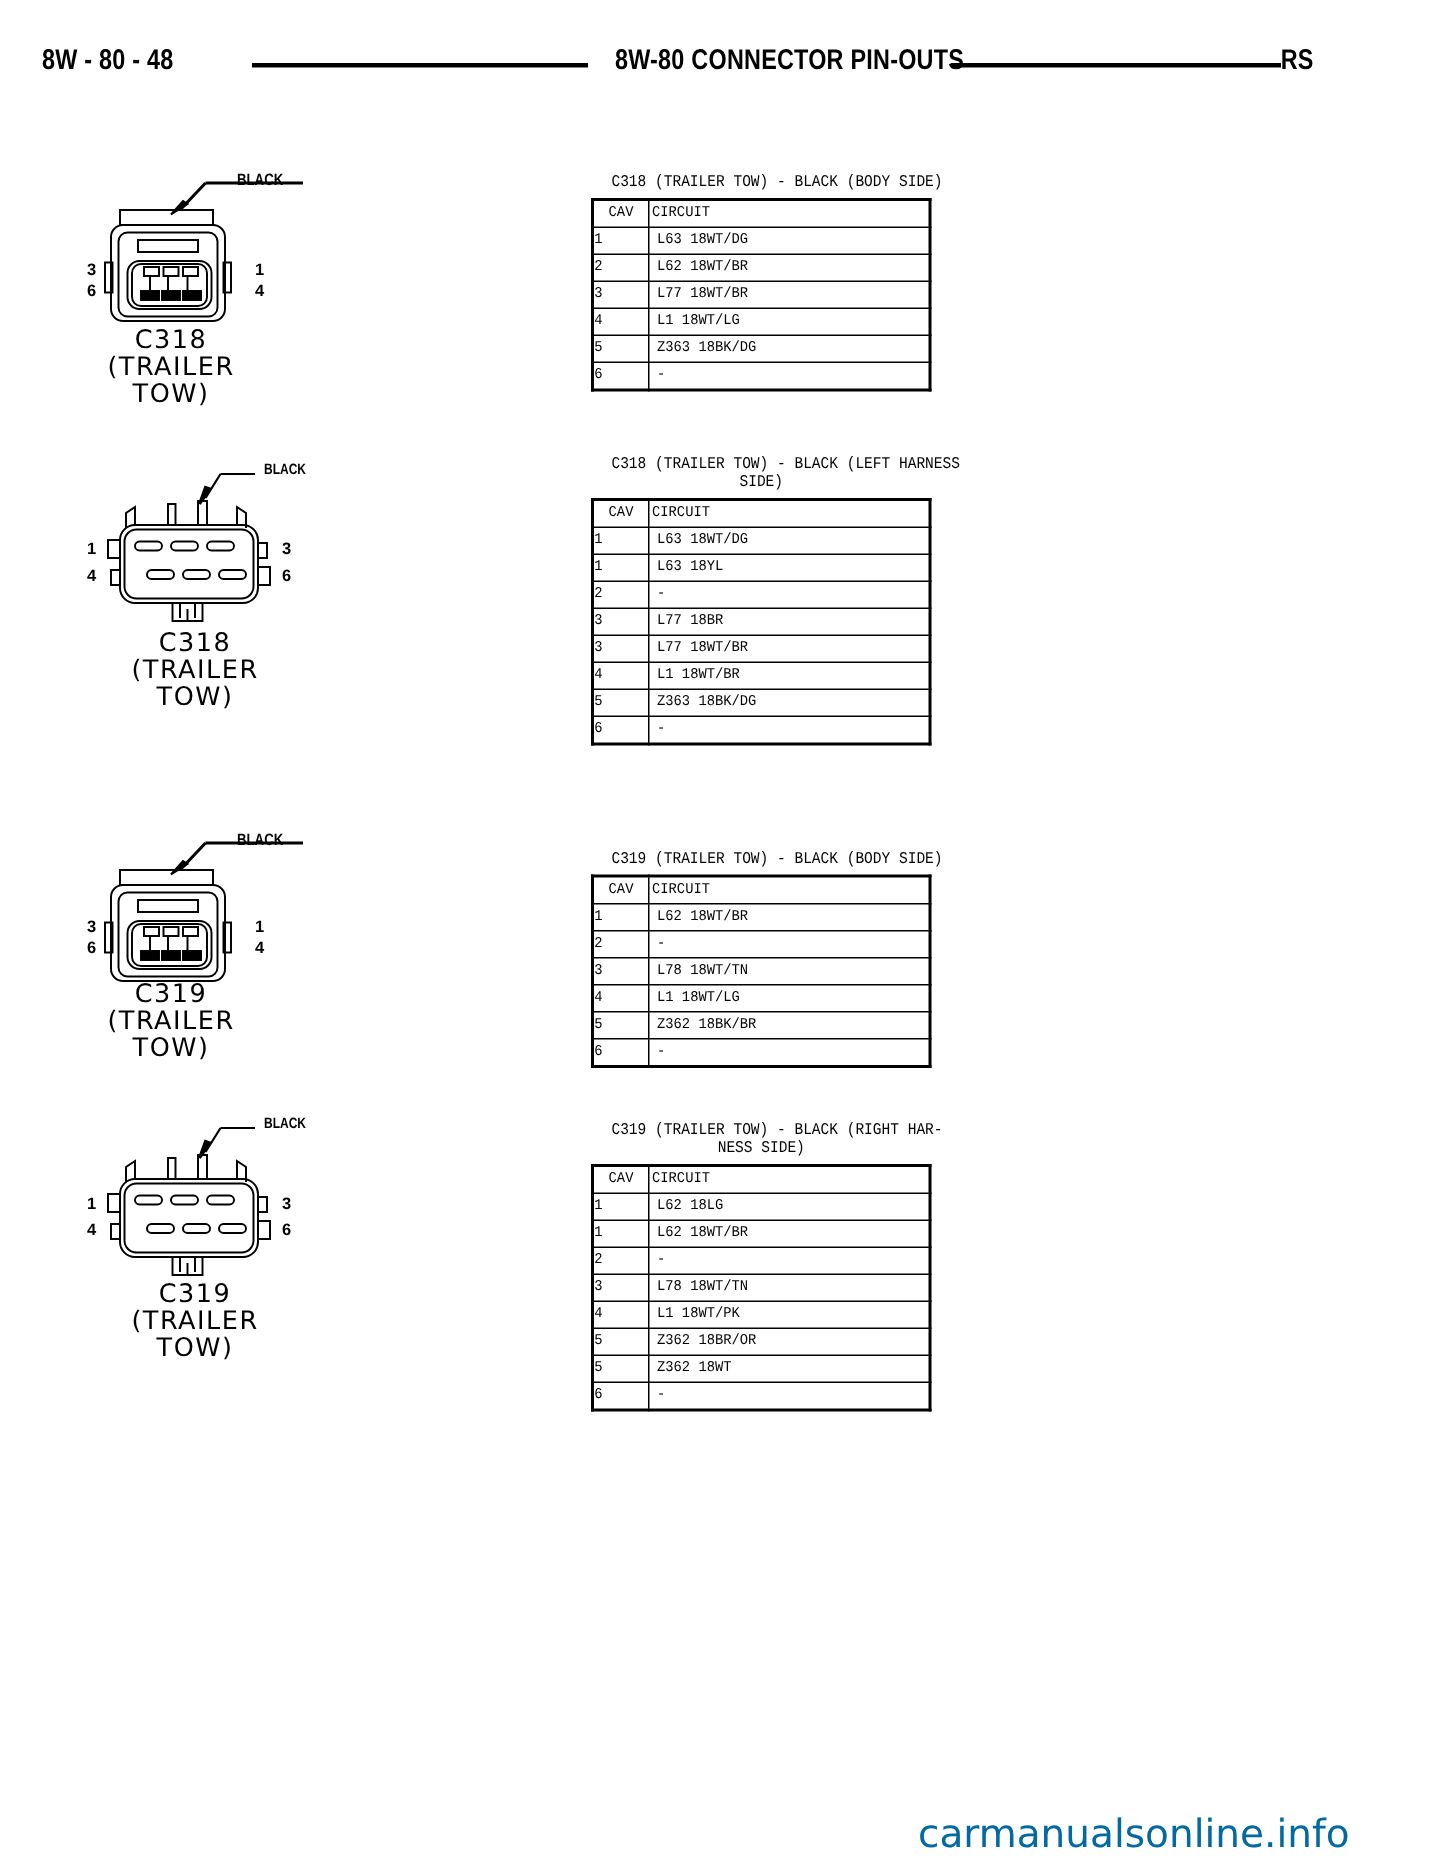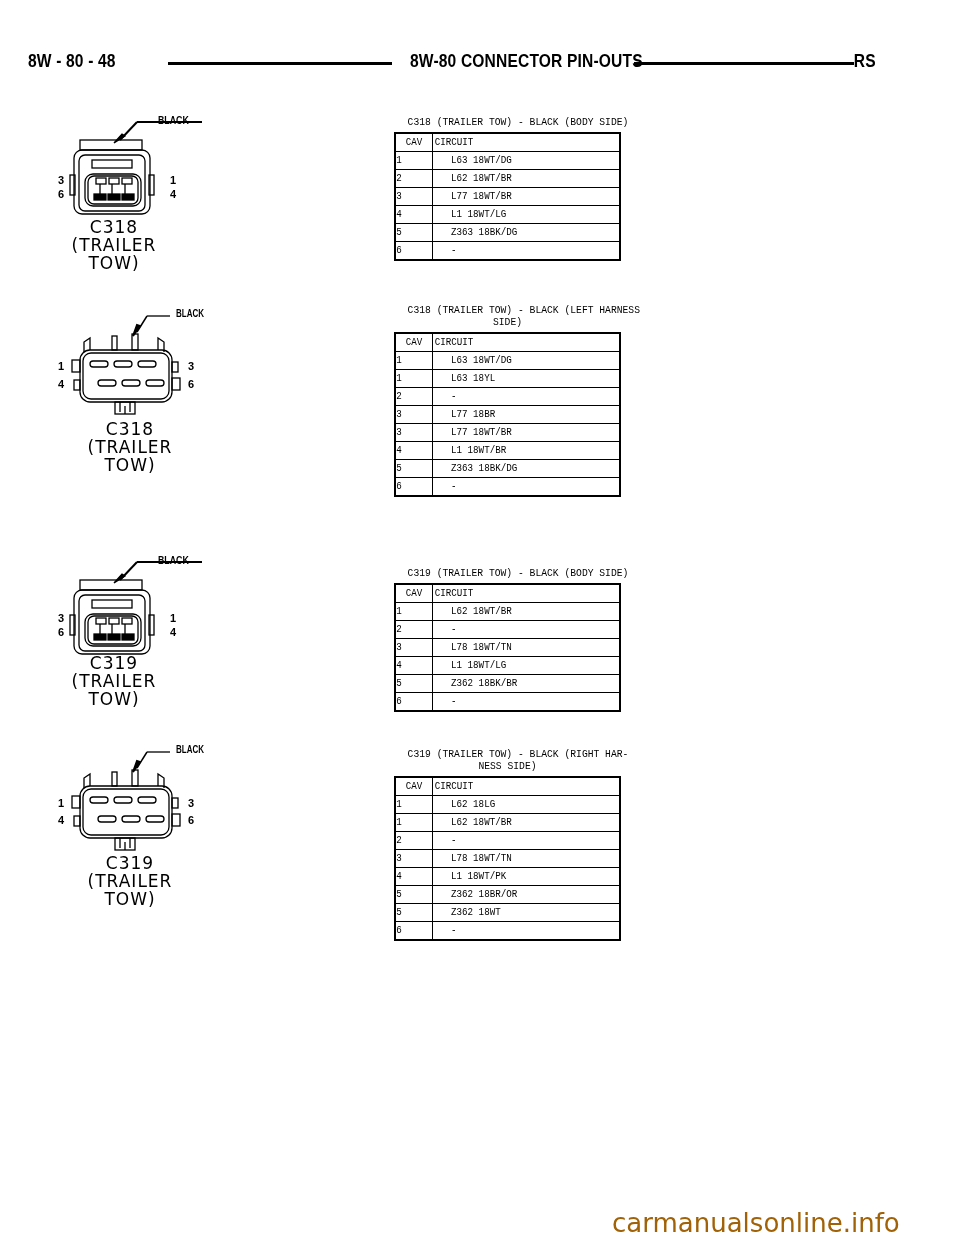--- a/index.html
+++ b/index.html
@@ -1,41 +1,41 @@
 <!DOCTYPE html>
 <html><head>
 <meta charset="utf-8">
 <style>
   html, body { margin: 0; padding: 0; background: #ffffff; }
   body { width: 960px; height: 1242px; position: relative; overflow: hidden; font-family: "Liberation Sans", sans-serif; color: #000; }
 
-  .header { position: absolute; top: 48px; left: 28px; width: 848px; height: 30px; display: flex; align-items: center; }
+  .header { position: absolute; top: 28px; left: 28px; width: 848px; height: 30px; display: flex; align-items: center; }
   .hdr-text { font-family: "Liberation Sans", sans-serif; font-weight: bold; font-size: 19px; letter-spacing: 0.2px; white-space: nowrap; transform: scaleX(0.82); transform-origin: left center; }
   .hdr-left { position: absolute; left: 0; top: 2px; }
   .hdr-center { position: absolute; left: 382px; top: 2px; }
   .hdr-right { position: absolute; right: 0; top: 2px; transform-origin: right center; }
   .hdr-rule { position: absolute; top: 14px; height: 3px; background: #000; }
   .rule-1 { left: 140px; width: 224px; }
   .rule-2 { left: 606px; width: 220px; }
 
   .section { position: absolute; left: 0; width: 960px; }
   .diagram { position: absolute; left: 52px; width: 170px; }
   .diagram svg { display: block; }
 
   .table-block { position: absolute; left: 394px; width: 227px; font-family: Liberation Mono, monospace; }
   .tbl-title { font-size: 11px; text-align: center; line-height: 12px; transform: scaleX(0.88); transform-origin: center; white-space: nowrap; margin-bottom: 4px; }
   table.pinout { border-collapse: collapse; width: 227px; border: 2px solid #000; }
   table.pinout td, table.pinout th { border: 1px solid #000; font-size: 10px; font-weight: normal; height: 17px; padding: 0; }
   table.pinout th.cav, table.pinout td.cav { width: 36px; }
   table.pinout th.circuit { text-align: left; }
-  table.pinout td.circuit { text-align: left; padding-left: 18px; }
+  table.pinout td.circuit { text-align: left; padding-left: 5px; }
   .cell-text { display: inline-block; transform: scaleX(0.92); transform-origin: left center; }
   th .cell-text, td.cav .cell-text { transform-origin: center; }
 
-  .watermark { position: absolute; left: 612px; top: 1208px; font-family: "DejaVu Sans", sans-serif; font-size: 26px; color: #a16207; letter-spacing: 0px; }
+  .watermark { position: absolute; left: 612px; top: 1208px; font-family: "DejaVu Sans", sans-serif; font-size: 26px; color: #0369a1; letter-spacing: 0px; }
 </style>
 </head>
 <body>
 
 <div class="header">
   <span class="hdr-text hdr-left">8W - 80 - 48</span>
   <div class="hdr-rule rule-1"></div>
   <span class="hdr-text hdr-center">8W-80 CONNECTOR PIN-OUTS</span>
   <div class="hdr-rule rule-2"></div>
   <span class="hdr-text hdr-right">RS</span>

